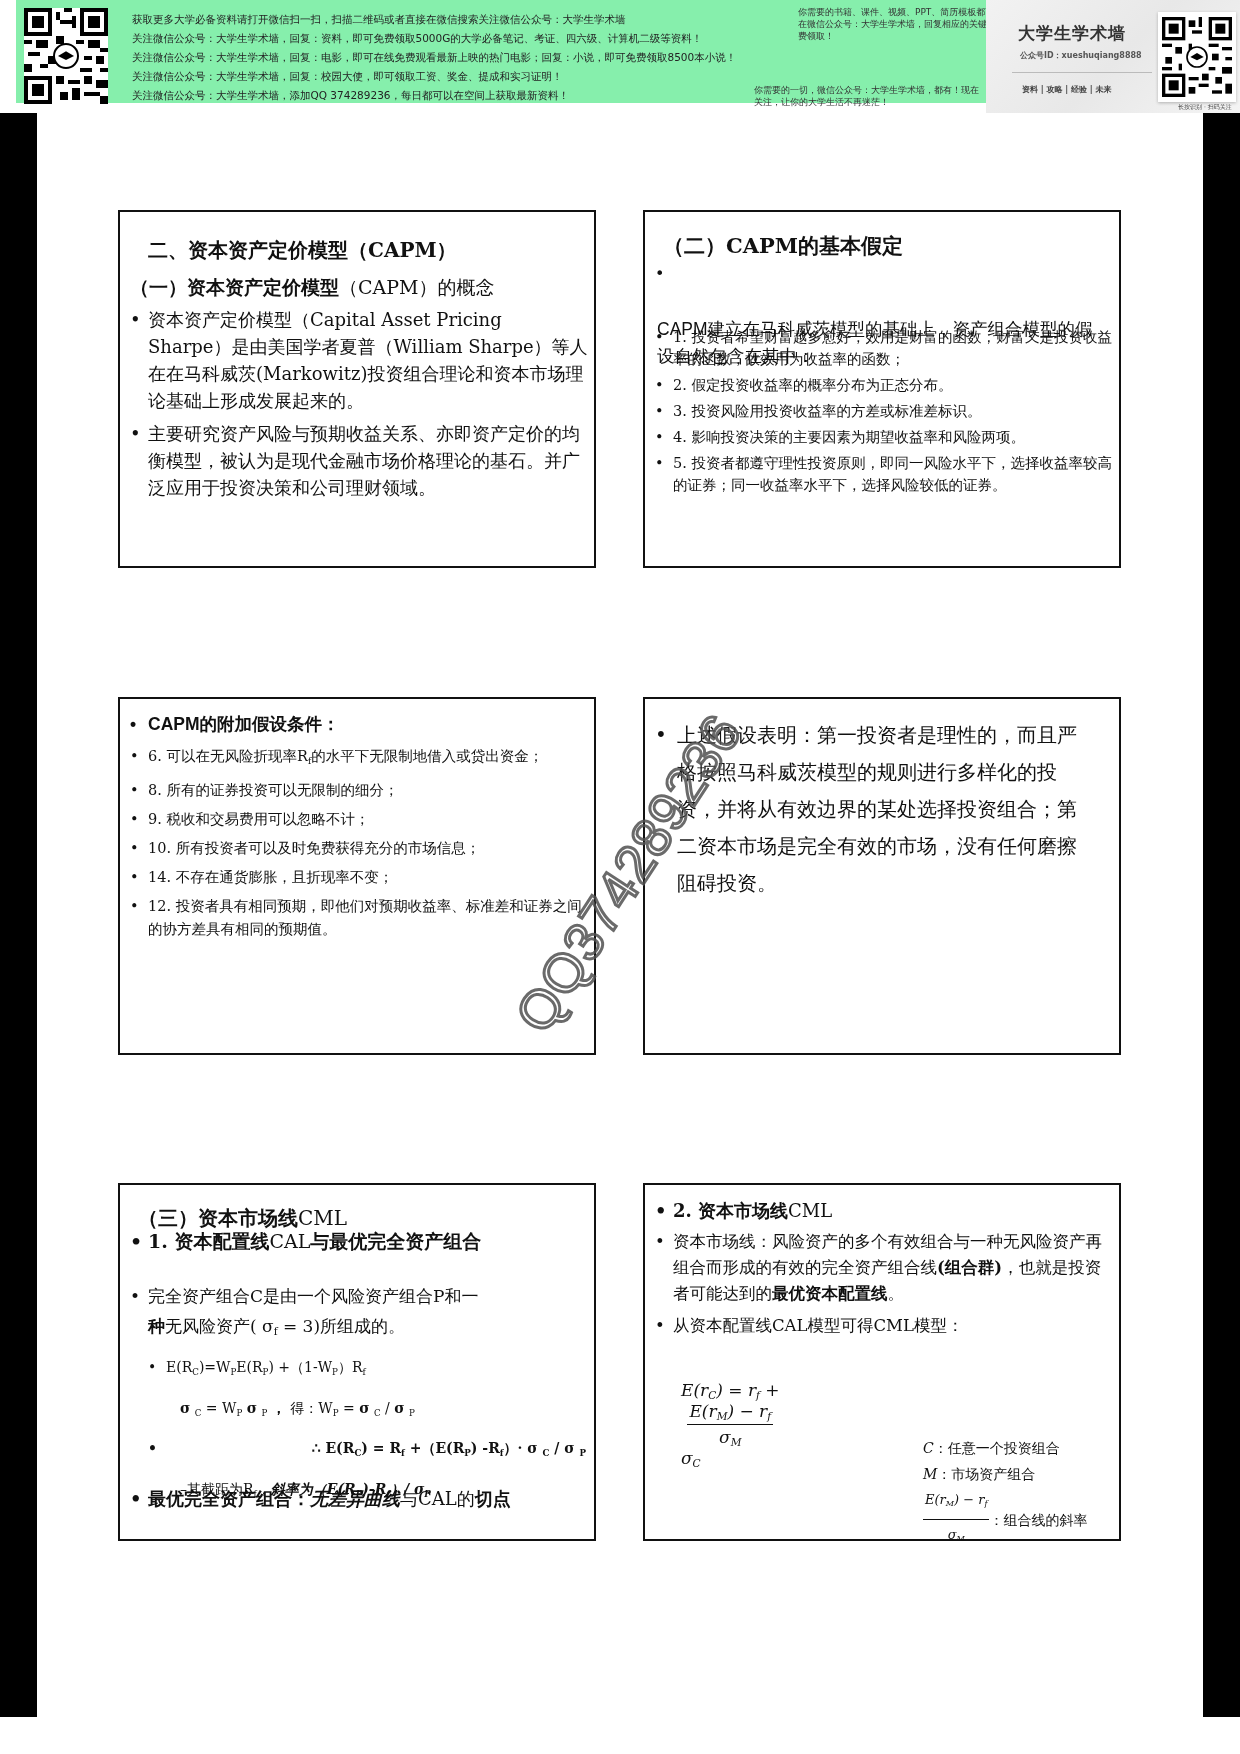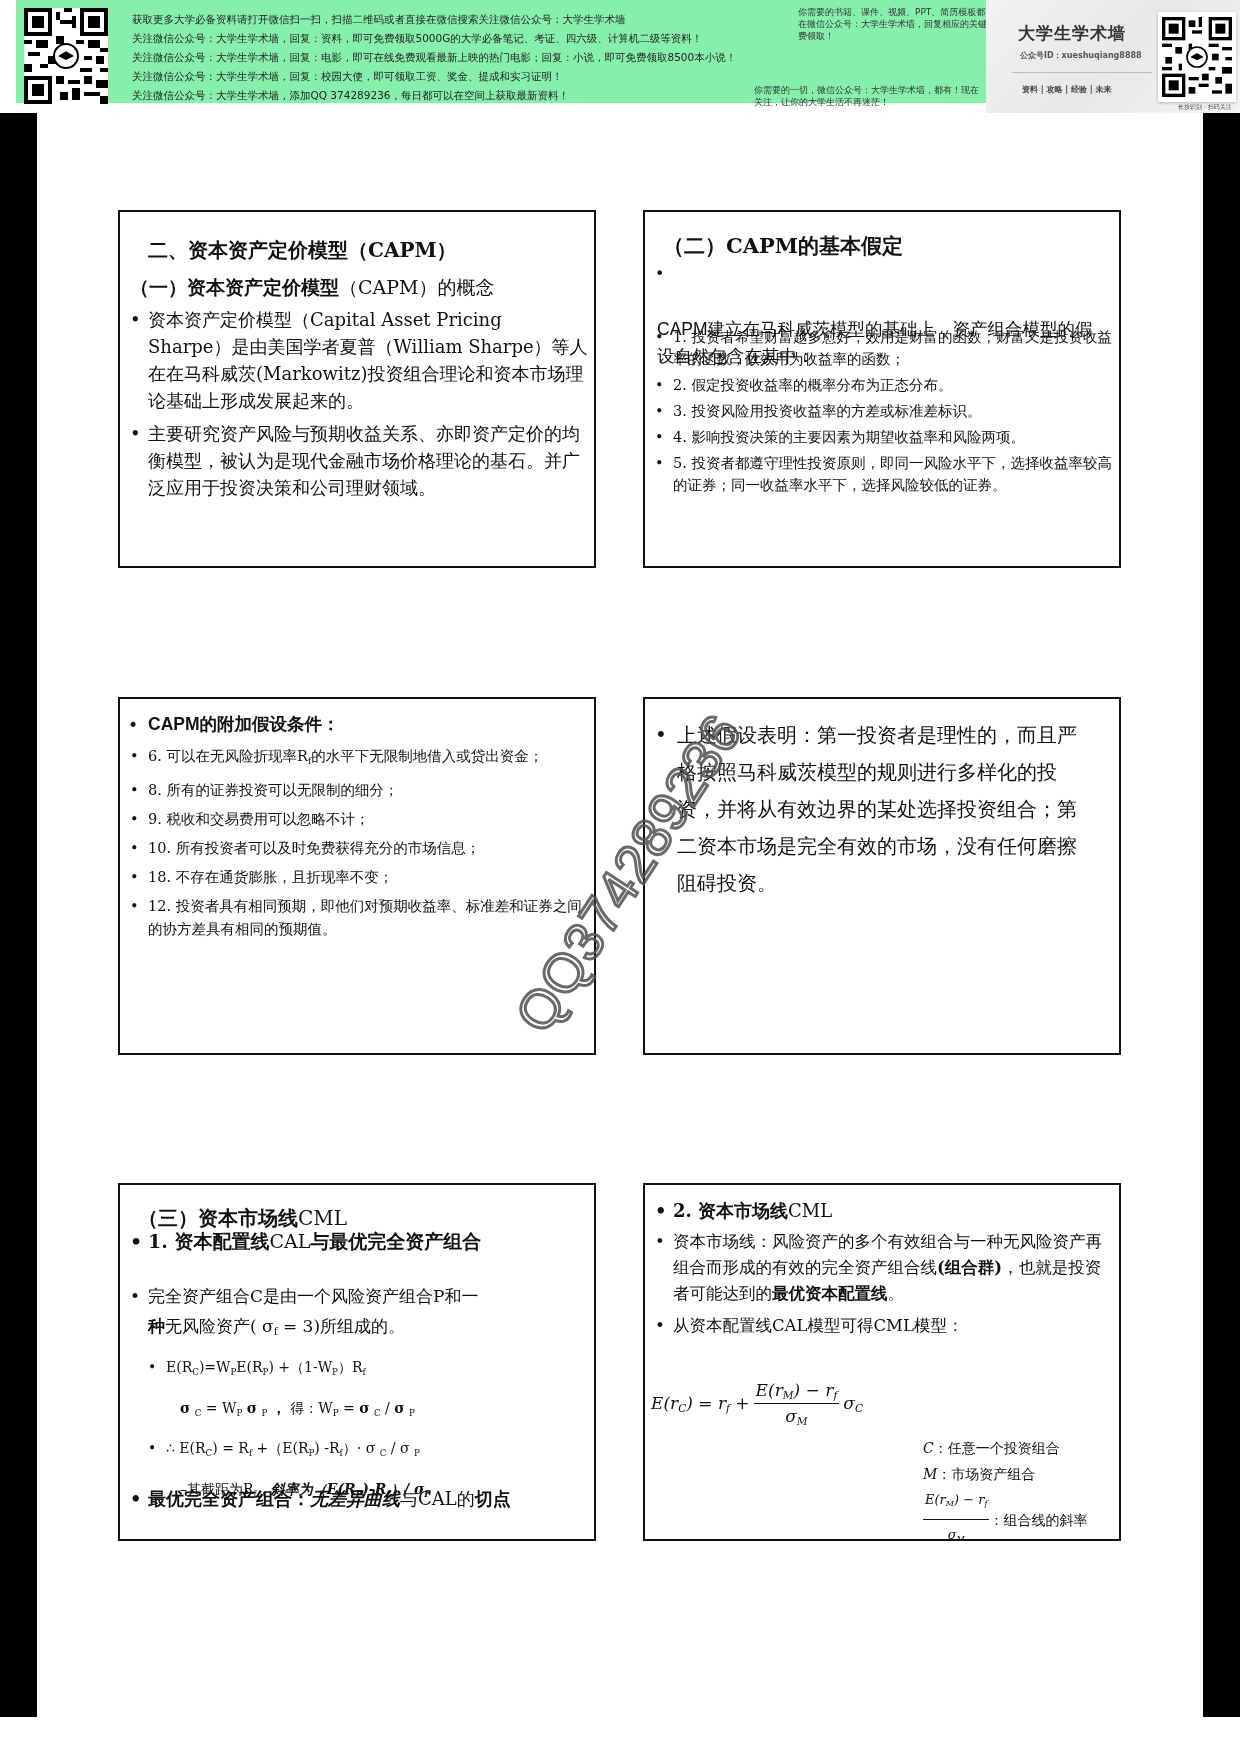--- a/index.html
+++ b/index.html
@@ -41,21 +41,21 @@
 
   .h-big { font-family: "DejaVu Serif", "Liberation Serif", serif; font-weight: bold; font-size: 20px; line-height: 32px; }
   .h-mid { font-family: "DejaVu Serif", "Liberation Serif", serif; font-size: 19px; line-height: 26px; }
   .bullets { list-style: none; }
   .bullets li { position: relative; padding-left: 22px; }
   .bullets li::before { content: "•"; position: absolute; left: 4px; top: 0; }
   .b-lg li { font-size: 18px; line-height: 27px; }
   .b-sm li { font-size: 14.5px; line-height: 23px; }
   .b-lg li, .b-md li, .b-sm li { font-family: "DejaVu Serif", "Liberation Serif", serif; }
   .b-sans li { font-family: "Liberation Sans", "DejaVu Sans", sans-serif; }
-  .bold { font-weight: normal; }
+  .bold { font-weight: bold; text-align: right; }
   .ital { font-style: italic; }
   sub { font-size: 0.62em; vertical-align: -0.3em; }
 
   
   .s1 .h-big { position: absolute; left: 28px; top: 22px; }
   .s1 .sub-h { position: absolute; left: 10px; top: 62px; font-size: 19px; line-height: 26px; font-family: "DejaVu Serif", "Liberation Serif", serif; }
   .s1 .bullets { position: absolute; left: 6px; top: 94px; width: 462px; }
   .s1 .bullets li { margin-bottom: 6px; }
 
   
@@ -84,21 +84,21 @@
   .s5 .formulas .dot::before { content: "•"; position: absolute; left: -18px; }
   .s5 .formulas .indent { padding-left: 14px; }
   .s5 .l3 { position: absolute; left: 6px; top: 300px; width: 462px; }
   .s5 .l3 li { font-size: 18px; line-height: 28px; font-weight: bold; }
 
   
   .s6 .l1 { position: absolute; left: 6px; top: 12px; width: 462px; }
   .s6 .l1 li { font-size: 18px; line-height: 28px; font-weight: bold; }
   .s6 .l2 { position: absolute; left: 6px; top: 44px; width: 462px; }
   .s6 .l2 li { font-size: 16.5px; line-height: 26px; margin-bottom: 6px; }
-  .s6 .eq { position: absolute; left: 6px; top: 195px; font-family: "DejaVu Serif", "Liberation Serif", serif; font-style: italic; font-size: 17px; display: flex; align-items: center; white-space: nowrap; }
+  .s6 .eq { position: absolute; left: 36px; top: 195px; font-family: "DejaVu Serif", "Liberation Serif", serif; font-style: italic; font-size: 17px; display: flex; white-space: nowrap; flex-direction: column; }
   .frac { display: inline-flex; flex-direction: column; align-items: center; margin: 0 4px; }
   .frac .num { padding: 0 2px 2px; border-bottom: 1.3px solid #111; }
   .frac .den { padding-top: 2px; }
   .s6 .legend { position: absolute; left: 278px; top: 250px; font-size: 14px; line-height: 26px; font-family: "DejaVu Serif", "Liberation Serif", serif; }
   .s6 .legend .frac { font-style: italic; font-size: 13px; margin: 0; }
   .s6 .legend-row { display: flex; align-items: center; white-space: nowrap; }
 
   
   .watermark { position: absolute; left: 428px; top: 842px; transform: rotate(-57deg); transform-origin: center; font-family: "Liberation Sans", "DejaVu Sans", sans-serif; font-size: 54px; letter-spacing: 1px; color: transparent; -webkit-text-stroke: 3px rgba(80,80,80,0.85); white-space: nowrap; pointer-events: none; width: 400px; text-align: center; }
 </style>
@@ -234,21 +234,21 @@
 
 <div class="slide s3">
   <ul class="bullets head b-sans">
     <li>CAPM的附加假设条件：</li>
   </ul>
   <ul class="bullets b-sm" style="position:absolute;left:6px;top:46px;width:462px;">
     <li><span>6. 可以在无风险折现率R</span><sub>f</sub><span>的水平下无限制地借入或贷出资金；</span></li>
     <li>8. 所有的证券投资可以无限制的细分；</li>
     <li>9. 税收和交易费用可以忽略不计；</li>
     <li>10. 所有投资者可以及时免费获得充分的市场信息；</li>
-    <li>18. 不存在通货膨胀，且折现率不变；</li>
+    <li>14. 不存在通货膨胀，且折现率不变；</li>
     <li>12. 投资者具有相同预期，即他们对预期收益率、标准差和证券之间的协方差具有相同的预期值。</li>
   </ul>
 </div>
 
 <div class="slide s4">
   <ul class="bullets">
     <li>上述假设表明：第一投资者是理性的，而且严格按照马科威茨模型的规则进行多样化的投资，并将从有效边界的某处选择投资组合；第二资本市场是完全有效的市场，没有任何磨擦阻碍投资。</li>
   </ul>
 </div>
 

